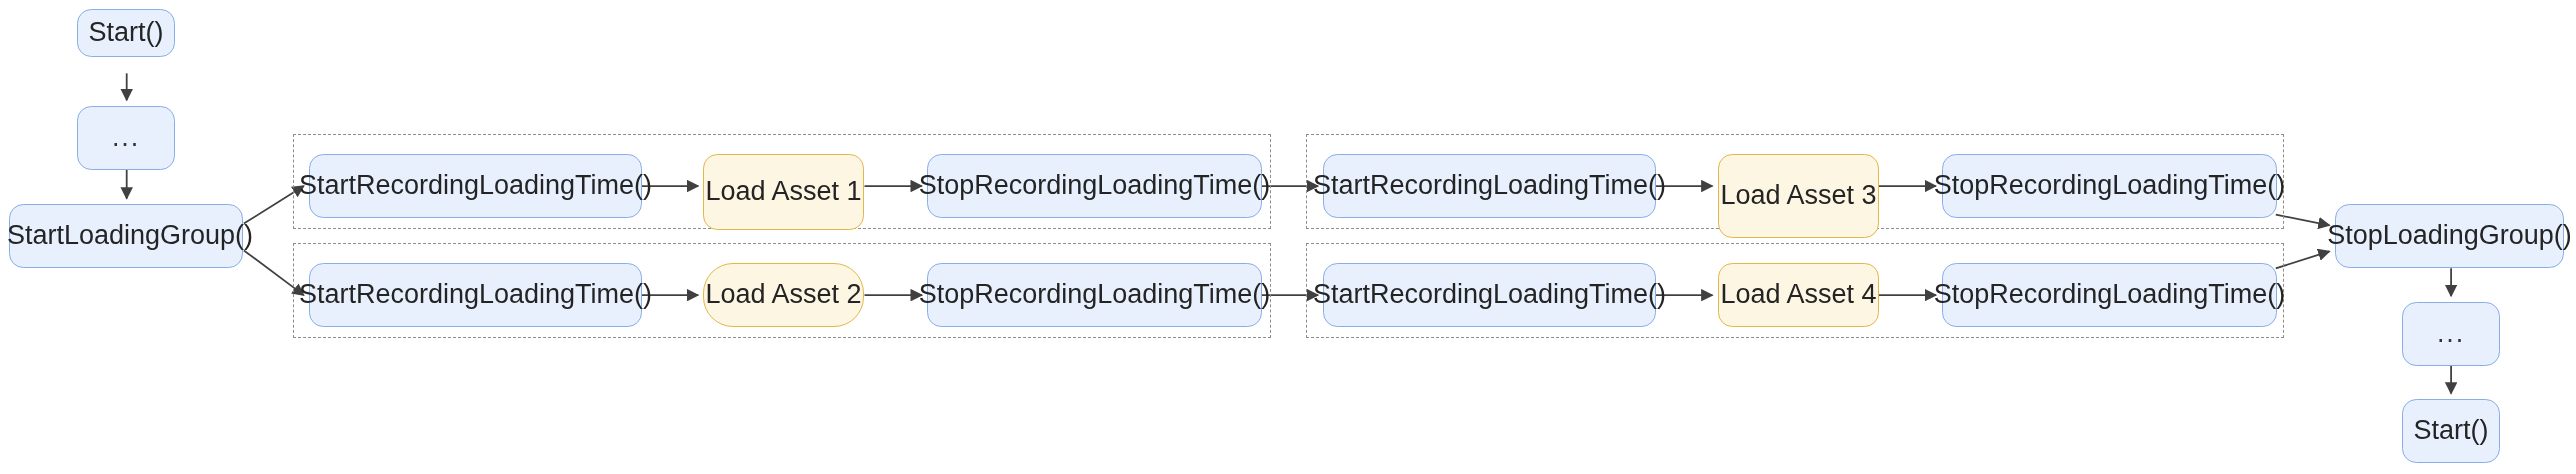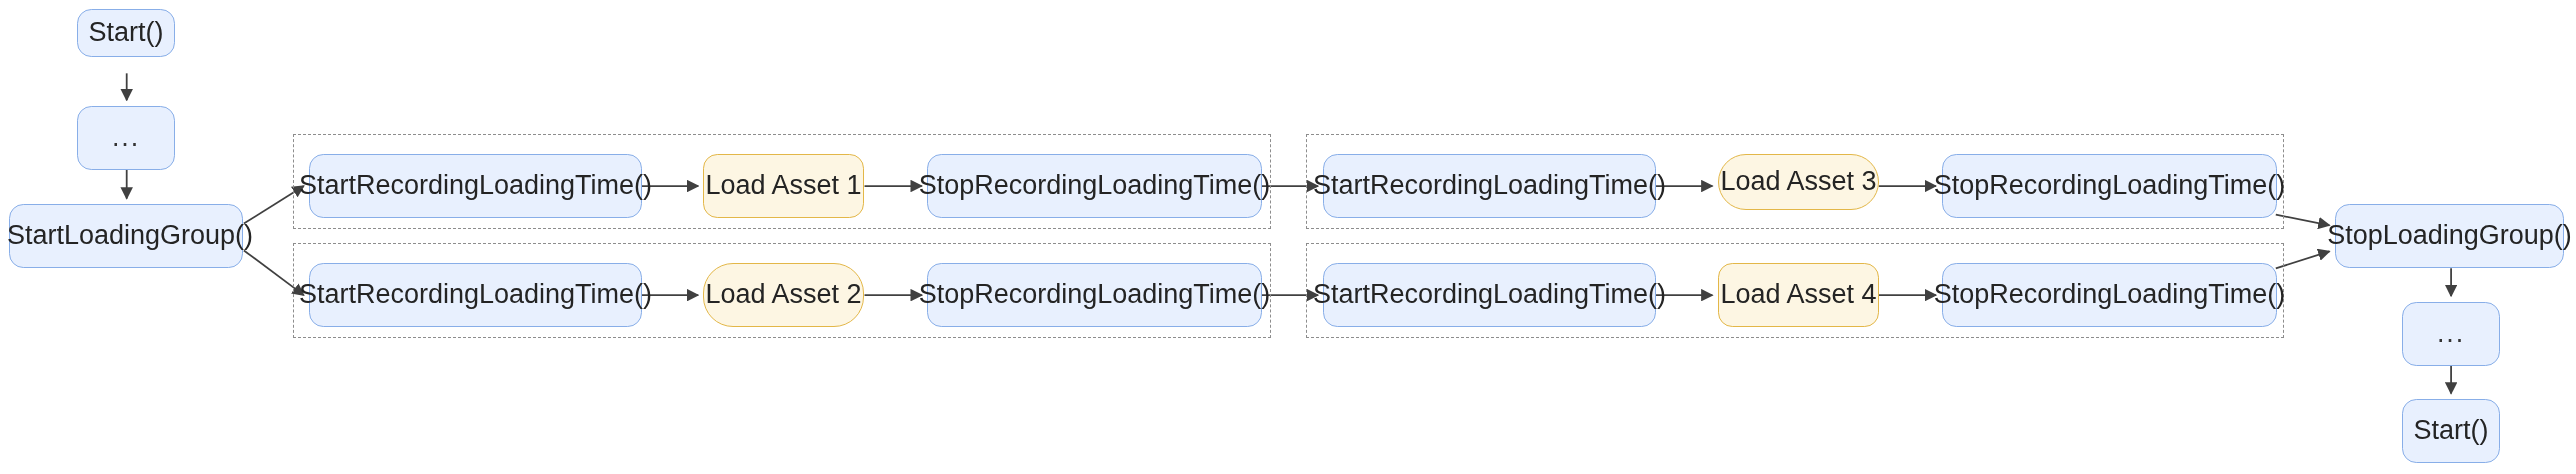--- a/index.html
+++ b/index.html
@@ -109,39 +109,39 @@
       </div>
       <div class="node blue ellipsis" style="left: 77px; top: 106px; width: 98px; height: 64px;">
         <span class="label">...</span>
       </div>
       <div class="node blue" style="left: 9px; top: 204px; width: 234px; height: 64px; padding-left: 8px;">
         <span class="label">StartLoadingGroup()</span>
       </div>
       <div class="node blue" style="left: 309px; top: 154px; width: 333px; height: 64px;">
         <span class="label">StartRecordingLoadingTime()</span>
       </div>
-      <div class="node yellow" style="left: 703px; top: 154px; width: 161px; height: 64px;">
+      <div class="node yellow" style="left: 703px; top: 154px; width: 161px; height: 76px;">
         <span class="label">Load Asset 1</span>
       </div>
       <div class="node blue" style="left: 927px; top: 154px; width: 335px; height: 64px;">
         <span class="label">StopRecordingLoadingTime()</span>
       </div>
       <div class="node blue" style="left: 309px; top: 263px; width: 333px; height: 64px;">
         <span class="label">StartRecordingLoadingTime()</span>
       </div>
       <div class="node yellow" style="left: 703px; top: 263px; width: 161px; height: 64px; border-radius: 30px;">
         <span class="label">Load Asset 2</span>
       </div>
       <div class="node blue" style="left: 927px; top: 263px; width: 335px; height: 64px;">
         <span class="label">StopRecordingLoadingTime()</span>
       </div>
       <div class="node blue" style="left: 1323px; top: 154px; width: 333px; height: 64px;">
         <span class="label">StartRecordingLoadingTime()</span>
       </div>
-      <div class="node yellow" style="left: 1718px; top: 154px; width: 161px; height: 56px; border-radius: 28px;">
+      <div class="node yellow" style="left: 1718px; top: 154px; width: 161px; height: 84px;">
         <span class="label">Load Asset 3</span>
       </div>
       <div class="node blue" style="left: 1942px; top: 154px; width: 335px; height: 64px;">
         <span class="label">StopRecordingLoadingTime()</span>
       </div>
       <div class="node blue" style="left: 1323px; top: 263px; width: 333px; height: 64px;">
         <span class="label">StartRecordingLoadingTime()</span>
       </div>
       <div class="node yellow" style="left: 1718px; top: 263px; width: 161px; height: 64px;">
         <span class="label">Load Asset 4</span>

